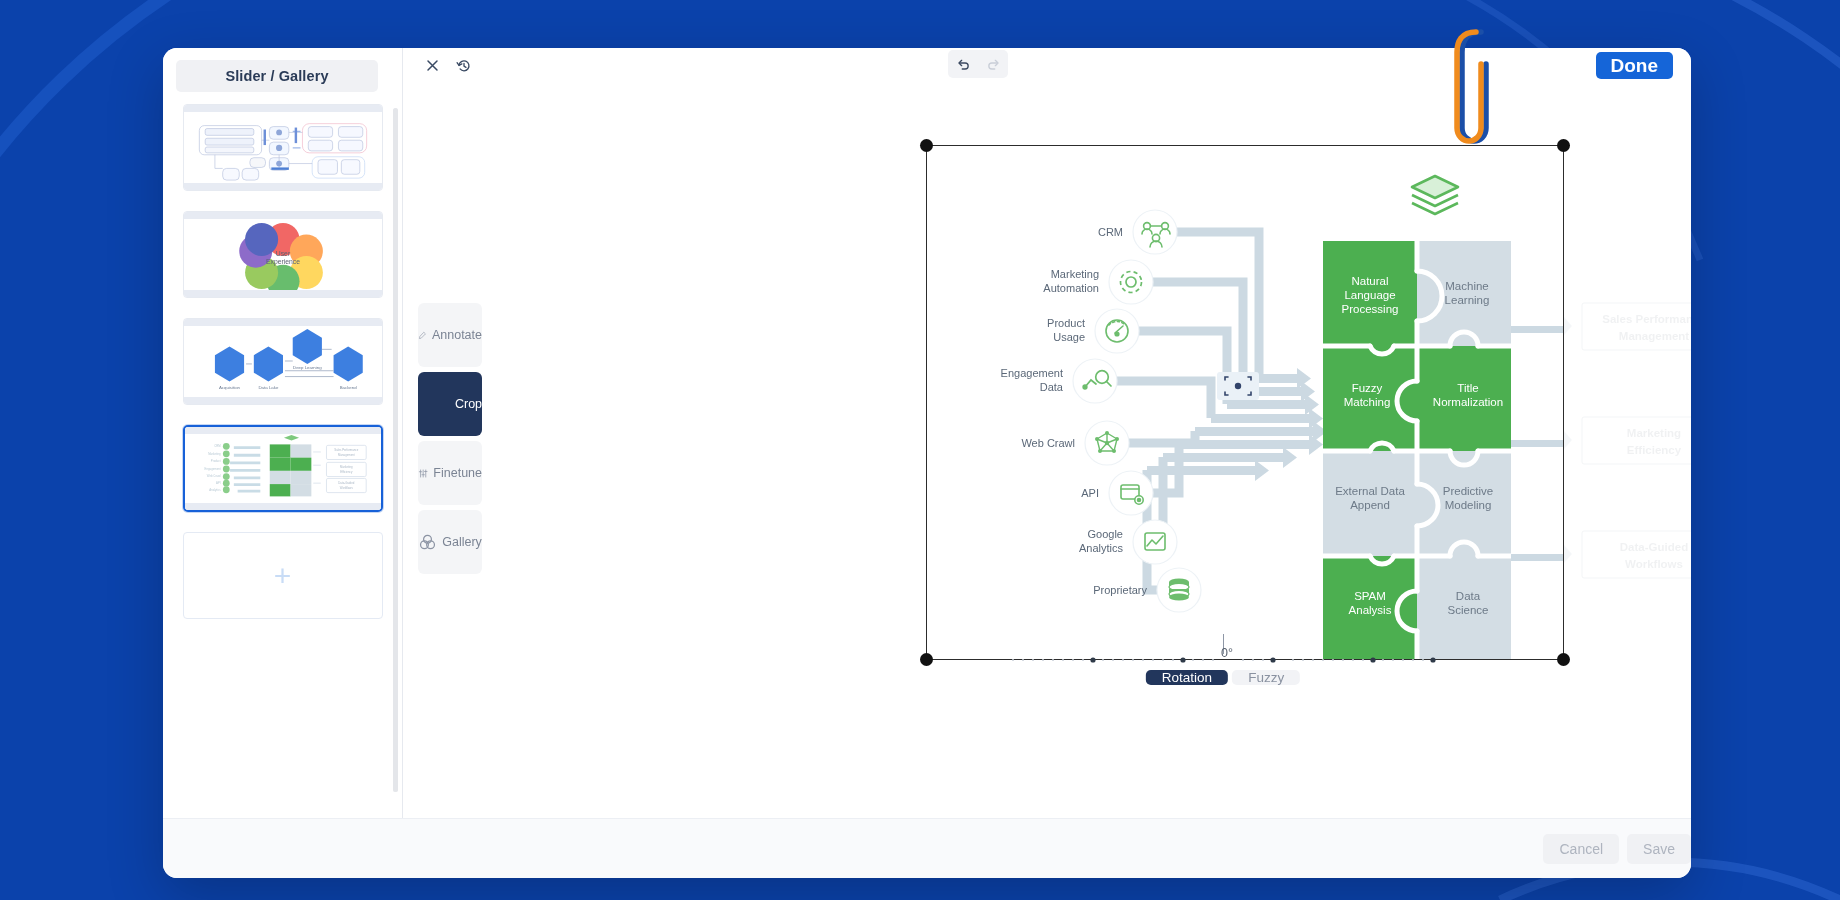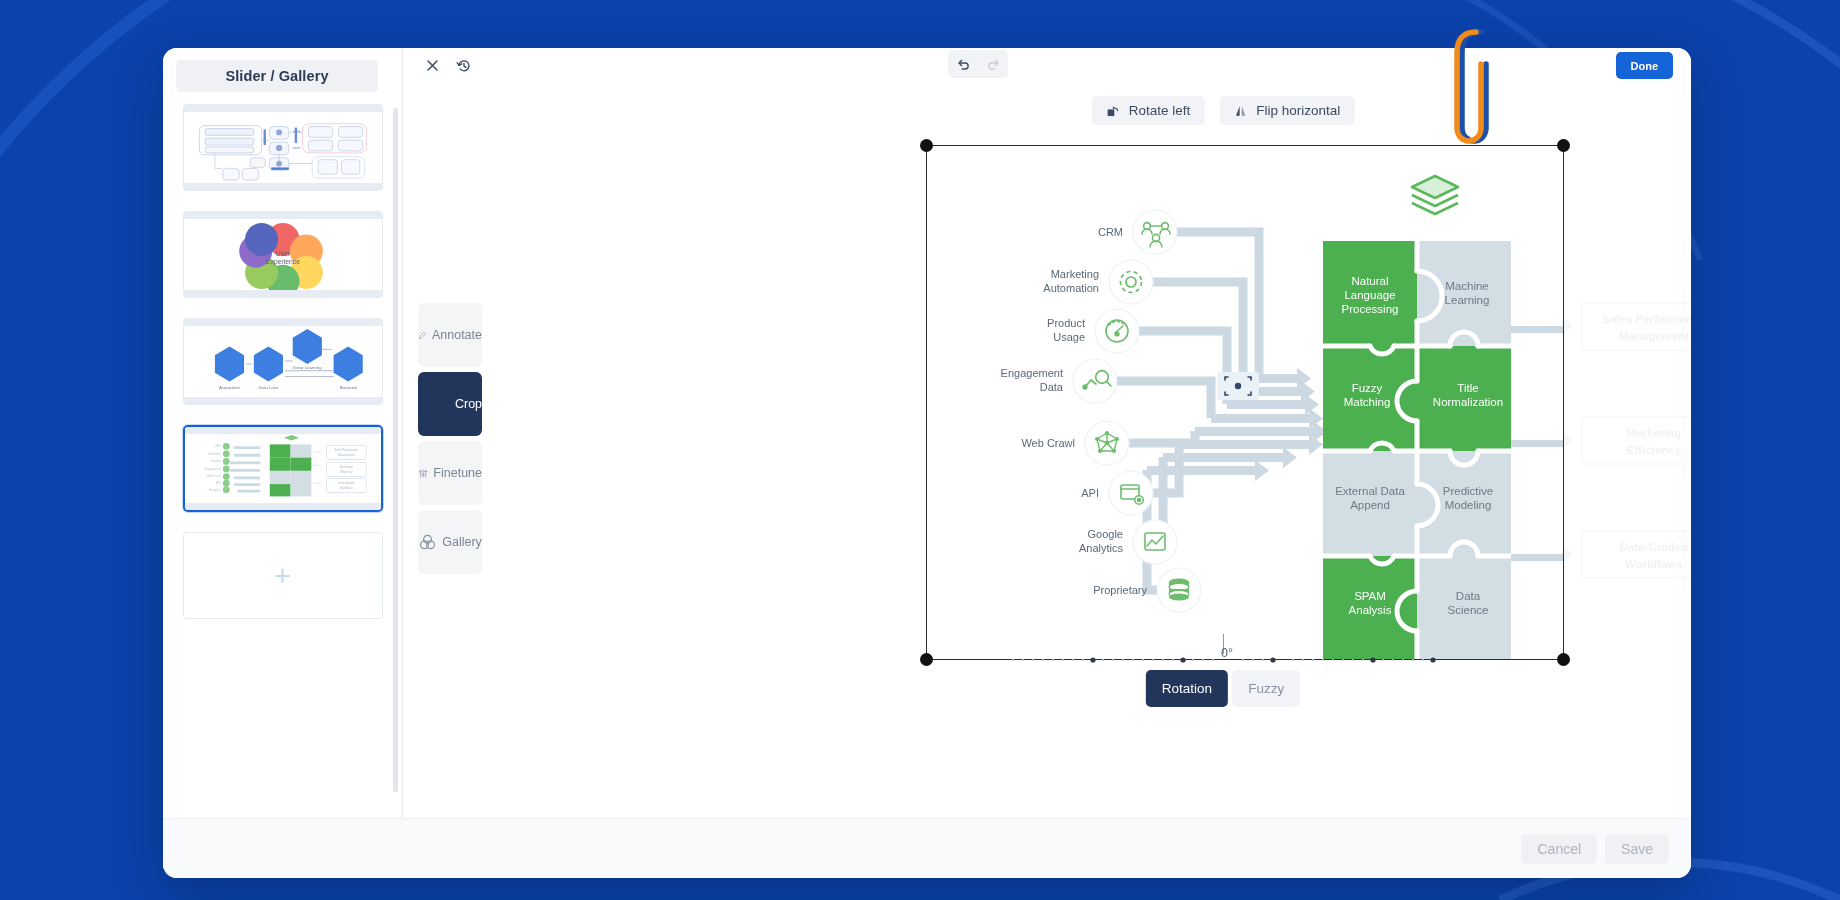--- a/index.html
+++ b/index.html
@@ -160,40 +160,40 @@
     position: absolute; left: 50%; top: 8px; transform: translateX(-2px);
     font-size: 12.5px; color: #59626f;
   }
   .rot-dots { position: absolute; left: 0; top: 12px; width: 100%; height: 6px; }
 
   .seg-wrap {
     position: absolute; left: 820px; top: 622px; transform: translateX(-50%);
     display: flex; gap: 4px;
   }
   .seg {
-    height: 37px; padding: 0 16px; border: 0; border-radius: 5px;
+    height: 15px; padding: 0 16px; border: 0; border-radius: 5px;
     font-size: 13.5px; cursor: pointer; background: #f2f3f6; color: #8a92a1;
     display: flex; align-items: center; font-family: "Liberation Sans", sans-serif;
   }
   .seg.active { background: #22365c; color: #fff; }
 
   
   .done-btn {
     position: absolute; right: 18px; top: 4px; z-index: 30;
     background: #1565d8; color: #fff; border: 0; border-radius: 5px;
-    height: 27px; padding: 0 15px; font-size: 11px; font-weight: 700;
+    height: 27px; padding: 0 15px; font-size: 19px; font-weight: 700;
     cursor: pointer; font-family: "Liberation Sans", sans-serif;
   }
 
   
   .footer {
     position: absolute; left: 0; right: 0; bottom: 0; height: 60px;
     background: #f9fafc; border-top: 1px solid #eceff4;
     display: flex; align-items: center; justify-content: flex-end;
-    gap: 8px; padding-right: 22px; margin-top: 7px;
+    gap: 8px;  margin-top: 7px;
   }
   .foot-btn {
     height: 30px; padding: 0 16px; border: 0; border-radius: 5px;
     background: #f0f1f4; color: #aeb4bf; font-size: 14px; cursor: pointer;
     font-family: "Liberation Sans", sans-serif;
   }
 
   
   .dlabel { font-family: "Liberation Sans", sans-serif; fill: #5b6878; font-size: 11px; }
   .plabel-w { font-family: "Liberation Sans", sans-serif; fill: #ffffff; font-size: 11.5px; }
@@ -410,37 +410,20 @@
           </svg>
         </button>
         <button class="ur-btn disabled">
           <svg width="15" height="15" viewBox="0 0 18 18" fill="none" stroke="currentColor" stroke-width="1.6" stroke-linecap="round" stroke-linejoin="round">
             <path d="M13.8 7.2 H7 a3.6 3.6 0 0 0 0 7.2 H10.5"></path>
             <path d="M11.2 4 L14.4 7.2 L11.2 10.4"></path>
           </svg>
         </button>
       </div>
 
-      <div class="rf-row">
-        <button class="rf-btn">
-          <svg width="14" height="14" viewBox="0 0 18 18" fill="none">
-            <rect x="2.5" y="7" width="8.5" height="8.5" fill="currentColor"></rect>
-            <path d="M11.5 5.2 A4 4 0 0 1 15.3 8.6" stroke="currentColor" stroke-width="1.4" fill="none" stroke-linecap="round"></path>
-            <path d="M9.2 3 L12 5.2 L9.2 7.2 Z" fill="currentColor"></path>
-          </svg>
-          <span>Rotate left</span>
-        </button>
-        <button class="rf-btn">
-          <svg width="14" height="14" viewBox="0 0 18 18" fill="none">
-            <path d="M7.6 3 L7.6 15 L3 15 Z" fill="currentColor"></path>
-            <path d="M10.4 3 L10.4 15 L15 15 Z" fill="currentColor" opacity=".55"></path>
-          </svg>
-          <span>Flip horizontal</span>
-        </button>
-      </div>
 
       <div class="tool-rail">
         <button class="tool">
           <svg width="19" height="19" viewBox="0 0 20 20" fill="none" stroke="currentColor" stroke-width="1.35" stroke-linecap="round" stroke-linejoin="round">
             <path d="M13.6 3.3 L16.7 6.4 L7.1 16 L3.2 16.8 L4 12.9 Z"></path>
           </svg>
           <span class="lbl">Annotate</span>
         </button>
 
         <button class="tool active">

